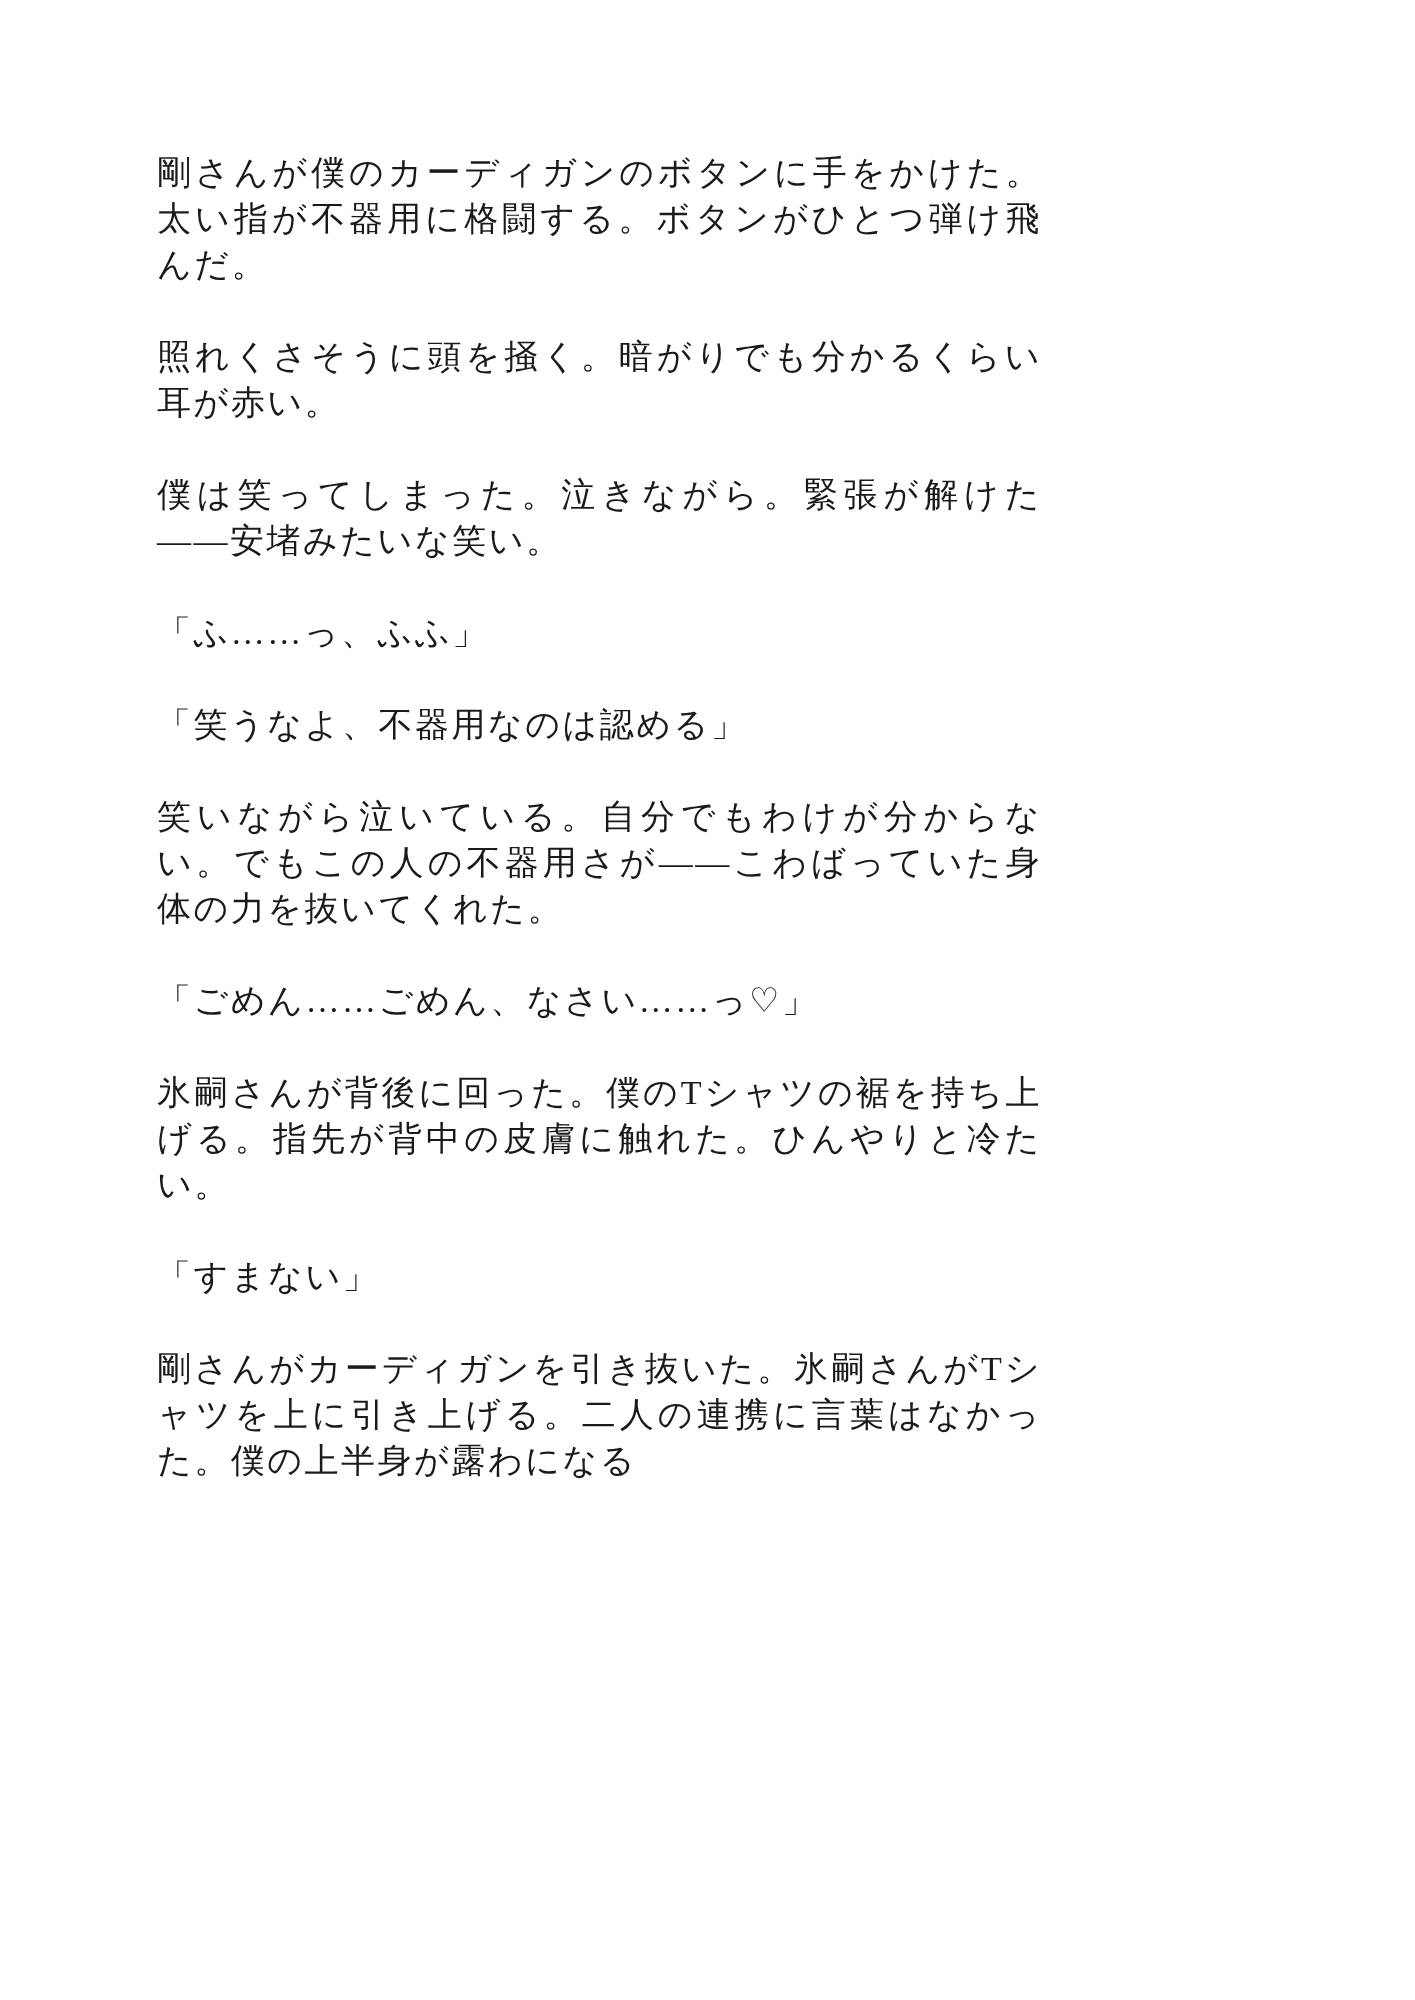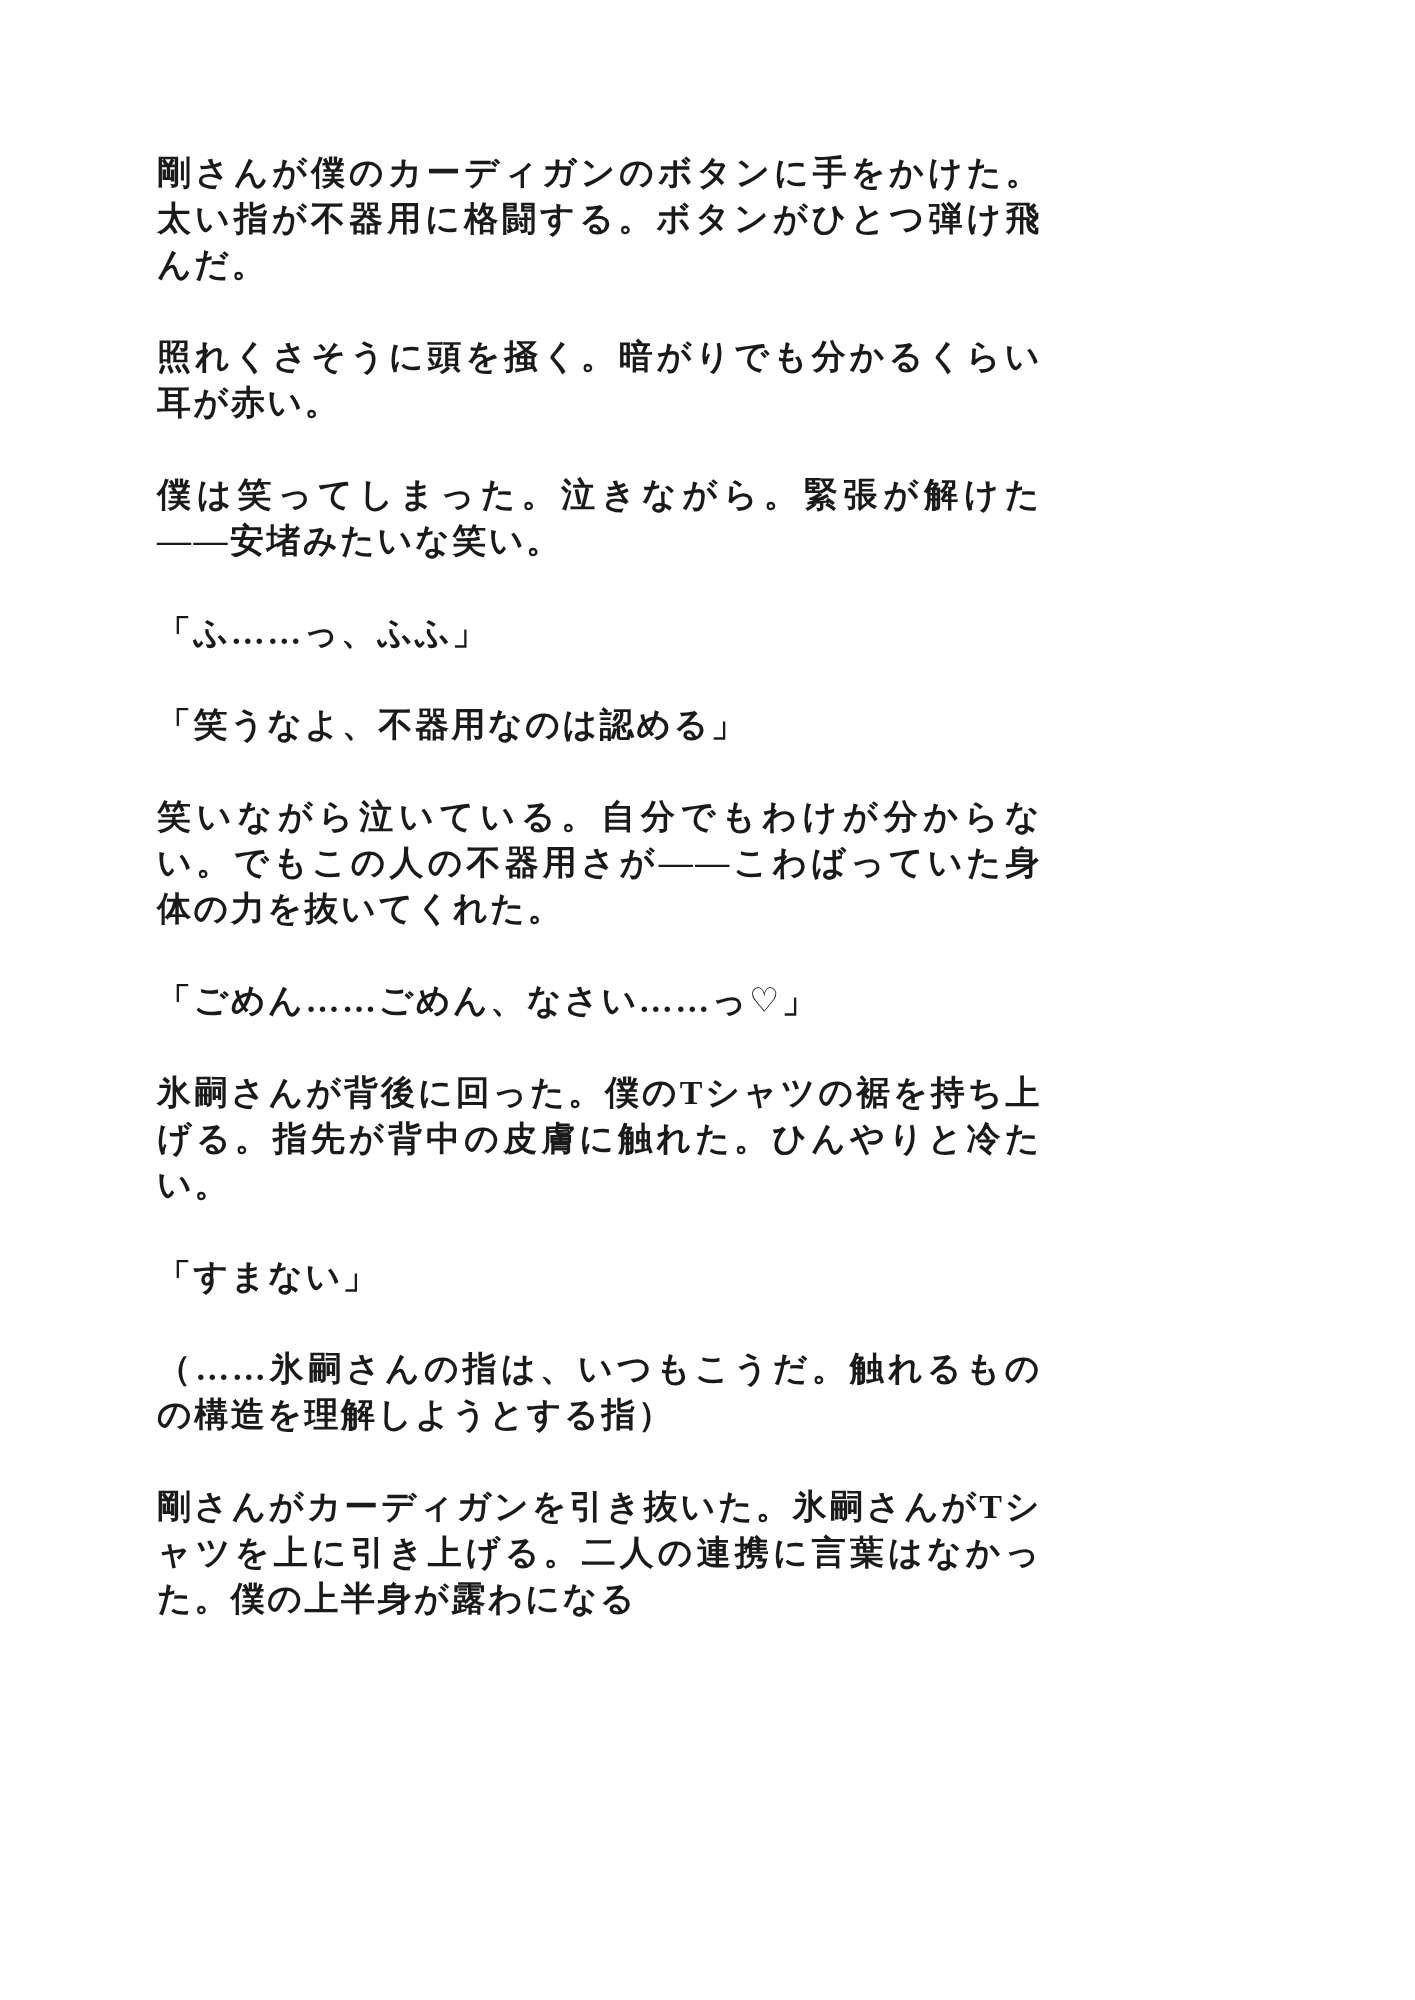--- a/index.html
+++ b/index.html
@@ -15,21 +15,20 @@
     font-family: "Liberation Serif", "DejaVu Serif", serif;
   }
   .page {
     position: relative;
     width: 1199px;
     height: 2000px;
     background: #ffffff;
     box-sizing: border-box;
     padding: 150px 157px 0 157px;
     overflow: hidden;
-    font-weight: bold;
   }
   .text-block {
     color: #1a1a1a;
     font-size: 34px;
     line-height: 46px;
     letter-spacing: 2.5px;
     text-align: justify;
     text-justify: inter-ideograph;
     word-break: normal;
     overflow-wrap: break-word;
@@ -46,16 +45,15 @@
   <div class="text-block">
     <p>剛さんが僕のカーディガンのボタンに手をかけた。太い指が不器用に格闘する。ボタンがひとつ弾け飛んだ。</p>
     <p>照れくさそうに頭を掻く。暗がりでも分かるくらい耳が赤い。</p>
     <p>僕は笑ってしまった。泣きながら。緊張が解けた——安堵みたいな笑い。</p>
     <p>「ふ……っ、ふふ」</p>
     <p>「笑うなよ、不器用なのは認める」</p>
     <p>笑いながら泣いている。自分でもわけが分からない。でもこの人の不器用さが——こわばっていた身体の力を抜いてくれた。</p>
     <p>「ごめん……ごめん、なさい……っ♡」</p>
     <p>氷嗣さんが背後に回った。僕のTシャツの裾を持ち上げる。指先が背中の皮膚に触れた。ひんやりと冷たい。</p>
     <p>「すまない」</p>
-    <p>（……氷嗣さんの指は、いつもこうだ。触れるものの構造を理解しようとする指）</p>
     <p>剛さんがカーディガンを引き抜いた。氷嗣さんがTシャツを上に引き上げる。二人の連携に言葉はなかった。僕の上半身が露わになる</p>
   </div>
 </div>
 
 </body></html>

